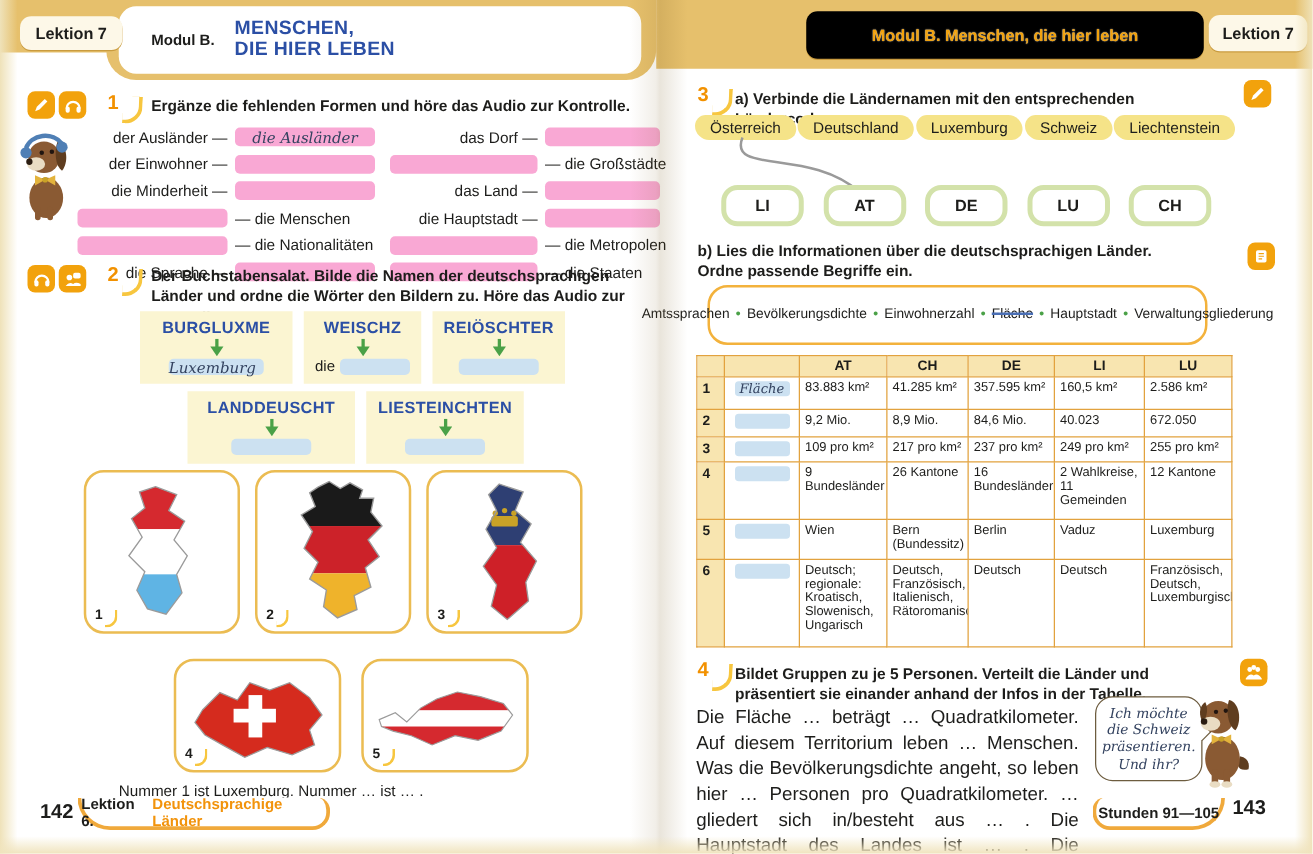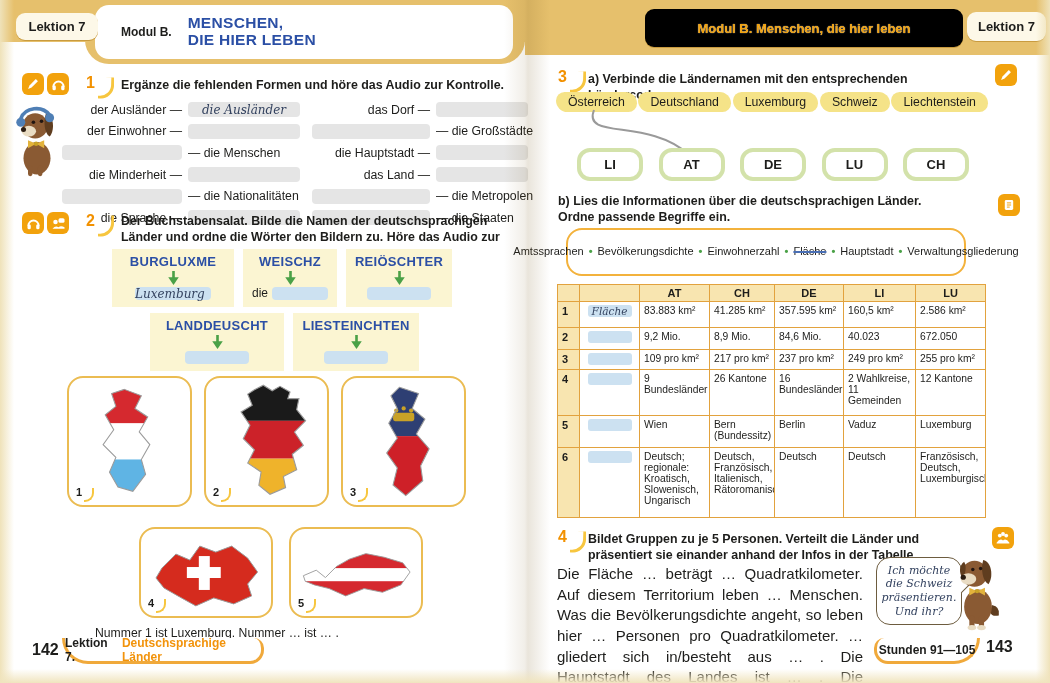--- a/index.html
+++ b/index.html
@@ -27,21 +27,21 @@
   .instr{font-weight:bold;font-size:12.4px;line-height:1.32;}
   
   .micon{width:22px;height:22px;background:#F2A20C;border-radius:6px;display:flex;align-items:center;justify-content:center;}
   
   .pairrow{display:flex;height:21.6px;align-items:center;font-size:12.3px;white-space:nowrap;}
   .slot{display:flex;align-items:center;height:100%;}
   .sA{width:120px;justify-content:flex-end;text-align:right;}
   .sB{width:112px;margin-left:6px;}
   .sA2{width:118px;justify-content:flex-end;margin-left:12px;}
   .sB2{width:92px;margin-left:6px;}
-  .blank{background:#e5e5e5;border-radius:4px;height:15px;width:100%;display:flex;align-items:center;justify-content:center;}
+  .blank{background:#f9a8d4;border-radius:4px;height:15px;width:100%;display:flex;align-items:center;justify-content:center;}
   .hand{font-family:"DejaVu Serif",serif;font-style:italic;color:#33425f;font-size:12px;}
   
   .wcardrow{display:flex;gap:9px;border-radius:26px;}
   .wcard{background:#FBF5D2;display:flex;flex-direction:column;align-items:center;justify-content:space-between;
          padding:5px 6px 7px;box-sizing:border-box;height:58px;}
   .wword{font-size:13px;font-weight:bold;color:#2B4FA5;letter-spacing:.3px;}
   .wansw{height:14px;display:flex;align-items:center;gap:4px;font-size:12px;}
   .wblank{background:#CCE1F1;border-radius:4px;height:13px;}
   
   .mrow{display:flex;}
@@ -168,35 +168,35 @@
     <span class="slot sA">der Einwohner —</span>
     <span class="slot sB">
         <span class="blank"></span>
       </span>
     <span class="slot sA2">
         <span class="blank"></span>
       </span>
     <span class="slot sB2">— die Großstädte</span>
   </div>
   <div class="pairrow">
+    <span class="slot sA">die Minderheit —</span>
+    <span class="slot sB">
+        <span class="blank"></span>
+      </span>
+    <span class="slot sA2">das Land —</span>
+    <span class="slot sB2">
+        <span class="blank"></span>
+      </span>
+  </div>
+  <div class="pairrow">
     <span class="slot sA">
         <span class="blank"></span>
       </span>
     <span class="slot sB">— die Menschen</span>
     <span class="slot sA2">die Hauptstadt —</span>
-    <span class="slot sB2">
-        <span class="blank"></span>
-      </span>
-  </div>
-  <div class="pairrow">
-    <span class="slot sA">die Minderheit —</span>
-    <span class="slot sB">
-        <span class="blank"></span>
-      </span>
-    <span class="slot sA2">das Land —</span>
     <span class="slot sB2">
         <span class="blank"></span>
       </span>
   </div>
   <div class="pairrow">
     <span class="slot sA">
         <span class="blank"></span>
       </span>
     <span class="slot sB">— die Nationalitäten</span>
     <span class="slot sA2">
@@ -378,21 +378,21 @@
         <span>5</span>
         <span class="bracket"></span>
       </span>
   </div>
 </div>
 
 <div class="abs" style="left:95px;top:626px;font-size:12.2px;">Nummer 1 ist Luxemburg. Nummer … ist … .</div>
 
 <div class="abs pgnum" style="left:32px;top:641px;">142</div>
 <div class="abs ftab" style="left:62px;top:638px;width:202px;height:26px;border-radius:0 10px 14px 26px;">
-  <span>Lektion 7.</span>
+  <span>Lektion 6.</span>
   <span class="orange">Deutschsprachige Länder</span>
 </div>
 
 <div class="abs exnum" style="left:558px;top:68px;">
   <span>3</span>
     <span class="bracket"></span>
 </div>
 <div class="abs instr" style="left:588px;top:71px;width:390px;">a) Verbinde die Ländernamen mit den entsprechenden Ländercodes.</div>
 <div class="abs micon" style="left:995px;top:64px;">
   <svg width="14" height="14" viewBox="0 0 20 20">

